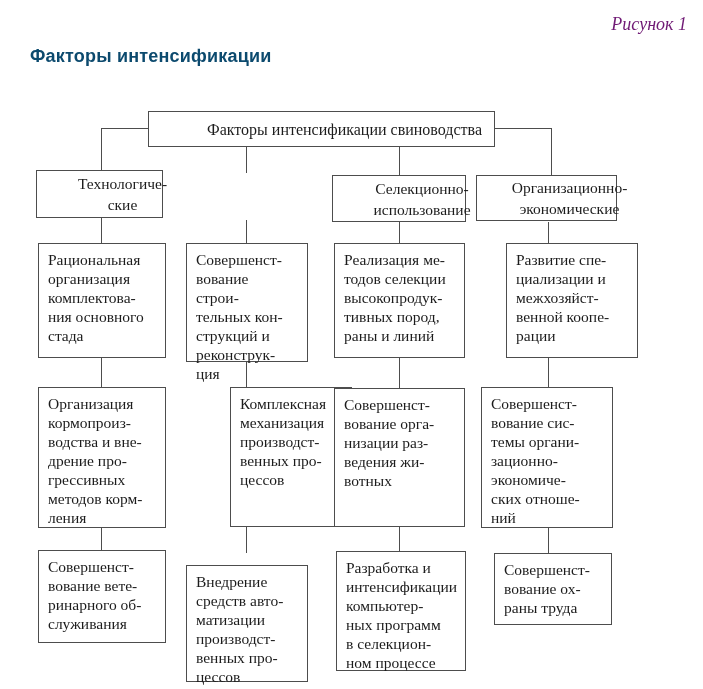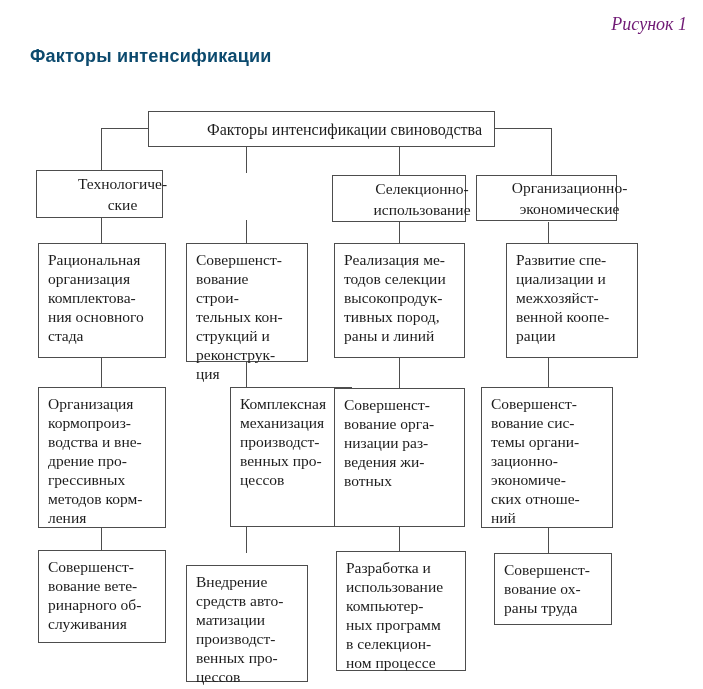--- a/index.html
+++ b/index.html
@@ -126,21 +126,21 @@
 тивных пород,
 раны и линий</div>
   <div class="ln" style="left:399px; top:358px; width:1px; height:30px;"></div>
   <div class="box content" style="left:334px; top:388px; width:131px; height:139px;">Совершенст-
 вование орга-
 низации раз-
 ведения жи-
 вотных</div>
   <div class="ln" style="left:399px; top:527px; width:1px; height:24px;"></div>
   <div class="box content" style="left:336px; top:551px; width:130px; height:120px;">Разработка и
-использование
+интенсификации
 компьютер-
 ных программ
 в селекцион-
 ном процессе</div>
 
   <div class="box center" style="left:476px; top:175px; width:141px; height:46px;">Организационно-
 экономические</div>
   <div class="ln" style="left:548px; top:222px; width:1px; height:21px;"></div>
   <div class="box content" style="left:506px; top:243px; width:132px; height:115px;">Развитие спе-
 циализации и

